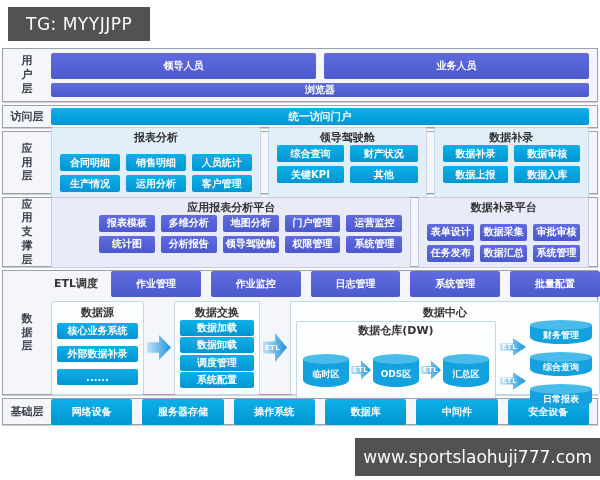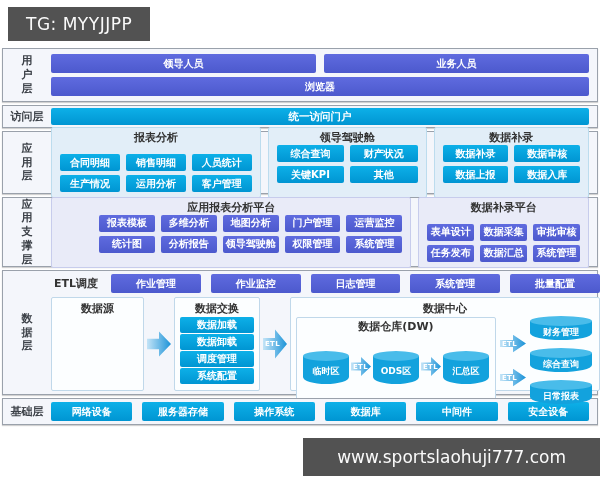--- a/index.html
+++ b/index.html
@@ -3,41 +3,41 @@
 <meta charset="utf-8">
 <style>
   * { margin:0; padding:0; box-sizing:border-box; }
   body { background:#fff; }
   .page {
     position:relative; width:600px; height:480px; background:#ffffff;
     font-family:"DejaVu Sans", sans-serif; overflow:hidden;
   }
   .badge { position:absolute; background:#525252; color:#fafafa; }
   .top-badge { left:8px; top:7px; padding:7px 18px; font-size:17px; letter-spacing:0.5px; }
-  .bottom-badge { right:0; bottom:4px; padding:9px 34px; font-size:17px; }
+  .bottom-badge { right:0; bottom:4px; padding:9px 8px; font-size:17px; }
 
   .diagram { position:absolute; left:2px; right:2px; top:48px; display:flex; flex-direction:column; gap:3px; }
 
   .layer {
     display:flex; align-items:stretch;
     background:#f4f6fb; border:1px solid #9aa1ab;
     box-shadow:0 1px 1px rgba(0,0,0,0.18);
   }
   .layer-label {
     width:48px; flex:0 0 48px; display:flex; align-items:center; justify-content:center;
     font-size:11px; font-weight:bold; color:#3c4148;
   }
   .vtext { width:13px; word-break:break-all; line-height:1.25; text-align:center; }
   .layer-body { flex:1; padding:4px 8px 4px 0; display:flex; flex-direction:column; justify-content:center; }
 
   .row { display:flex; }
   .btn {
     display:flex; align-items:center; justify-content:center;
     color:#fff; font-size:10px; font-weight:bold; border-radius:2px;
-    height:19px; white-space:nowrap; overflow:hidden;
+    height:26px; white-space:nowrap; overflow:hidden;
   }
   .purple { background:linear-gradient(#5f6bdf, #4c59cd); }
   .cyan { background:linear-gradient(#0db0e8, #0095d2); }
 
   
   .user-roles { gap:8px; }
   .user-roles .btn { flex:1; }
   .browser-bar { margin-top:4px; height:19px; }
 
   
@@ -213,20 +213,25 @@
           <div class="etl-row-label">ETL调度</div>
           <div class="btn purple">作业管理</div>
           <div class="btn purple">作业监控</div>
           <div class="btn purple">日志管理</div>
           <div class="btn purple">系统管理</div>
           <div class="btn purple">批量配置</div>
         </div>
         <div class="flow-row">
           <div class="white-box src-box">
             <div class="box-title">数据源</div>
+            <div class="stack">
+              <div class="btn cyan">核心业务系统</div>
+              <div class="btn cyan">外部数据补录</div>
+              <div class="btn cyan">......</div>
+            </div>
           </div>
           <div class="arrow-wrap">
               <div class="fat-arrow"></div>
             </div>
           <div class="white-box exch-box">
             <div class="box-title">数据交换</div>
             <div class="stack">
               <div class="btn cyan">数据加载</div>
               <div class="btn cyan">数据卸载</div>
               <div class="btn cyan">调度管理</div>

